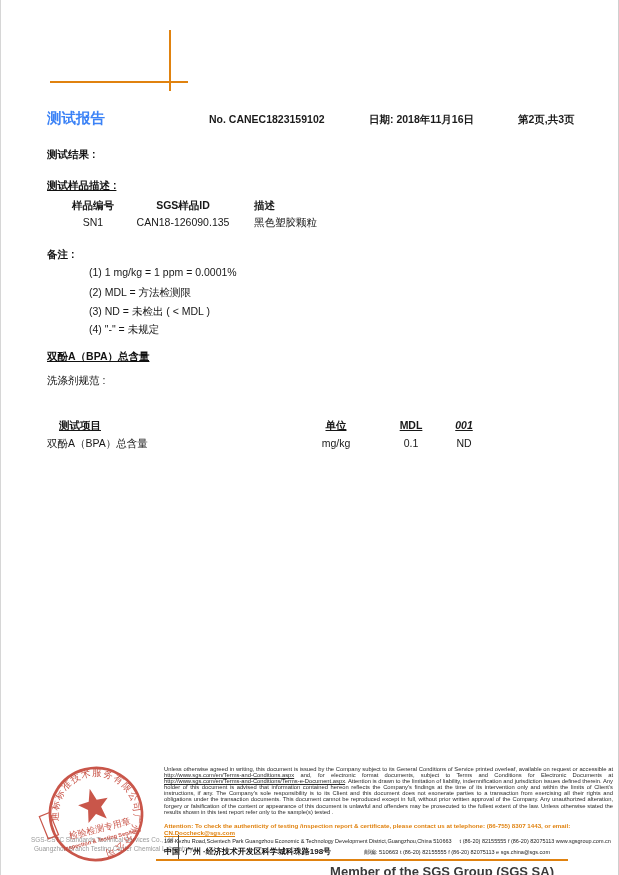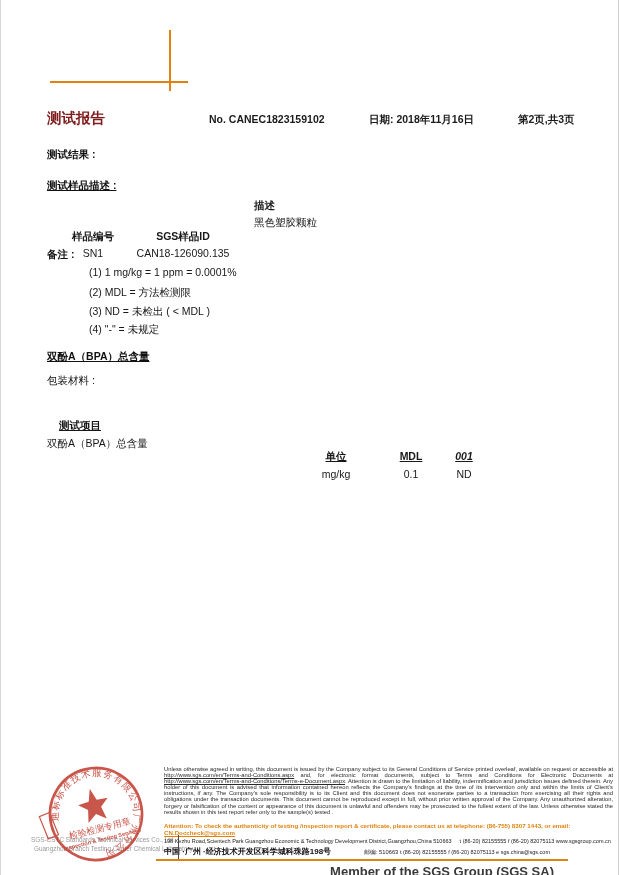--- a/index.html
+++ b/index.html
@@ -18,32 +18,32 @@
 
   
   .logo-text {
     left:58px; top:24px;
     font-size:49px; font-weight:bold; letter-spacing:-2px;
     color:#7d7e81; line-height:1;
   }
   .logo-hline { left:49px; top:81px; width:138px; height:2px; background:#e0820f; }
   .logo-vline { left:168px; top:30px; width:2px; height:61px; background:#e0820f; }
 
-  .doc-title { left:46px; top:109px; font-size:14.5px; font-weight:bold; color:#7f1d1d; }
+  .doc-title { left:46px; top:109px; font-size:14.5px; font-weight:bold; color:#3b82f6; }
   .report-no { left:208px; top:113px; font-size:10.5px; font-weight:bold; }
   .date-text { left:368px; top:113px; font-size:10.5px; font-weight:bold; }
   .page-info { left:517px; top:113px; font-size:10.5px; font-weight:bold; }
 
   .sec-label { font-size:10.5px; font-weight:bold; color:#111; }
   .sec-label.u { text-decoration:underline; }
 
   .body-txt { font-size:10.5px; color:#181818; }
 
   
-  .cell-c { text-align:center; display:inline-block;margin-top:31px; }
+  .cell-c { text-align:center; display:inline-block; }
 
   
   .ital { font-style:italic; }
   .und { text-decoration:underline; }
 
   .method-text {
     left:95px; top:374px; width:495px;
     font-size:10.5px; line-height:19px; color:#181818;
   }
 
@@ -99,21 +99,21 @@
     <span class="abs body-txt" style="left:253px;">黑色塑胶颗粒</span>
   </div>
 
   <div class="abs sec-label" style="left:46px; top:248px;">备注 :</div>
   <div class="abs body-txt" style="left:88px; top:266px;">(1) 1 mg/kg = 1 ppm = 0.0001%</div>
   <div class="abs body-txt" style="left:88px; top:286px;">(2) MDL = 方法检测限</div>
   <div class="abs body-txt" style="left:88px; top:305px;">(3) ND = 未检出 ( &lt; MDL )</div>
   <div class="abs body-txt" style="left:88px; top:323px;">(4) "-" = 未规定</div>
 
   <div class="abs sec-label u" style="left:46px; top:350px;">双酚A（BPA）总含量</div>
-  <div class="abs sec-label" style="left:46px; top:374px; font-weight:normal;">包装材料 :</div>
+  <div class="abs sec-label" style="left:46px; top:374px; font-weight:normal;">洗涤剂规范 :</div>
 
   <div>
     <span class="abs body-txt und" style="left:58px; top:419px; font-weight:bold;">测试项目</span>
     <span class="abs cell-c body-txt und" style="left:310px; top:419px; width:50px; font-weight:bold;">单位</span>
     <span class="abs cell-c body-txt und" style="left:385px; top:419px; width:50px; font-weight:bold;text-align:center;">MDL</span>
     <span class="abs cell-c body-txt und ital" style="left:440px; top:419px; width:46px; font-weight:bold;">001</span>
   </div>
 
   <div>
     <span class="abs body-txt" style="left:46px; top:437px;">双酚A（BPA）总含量</span>

